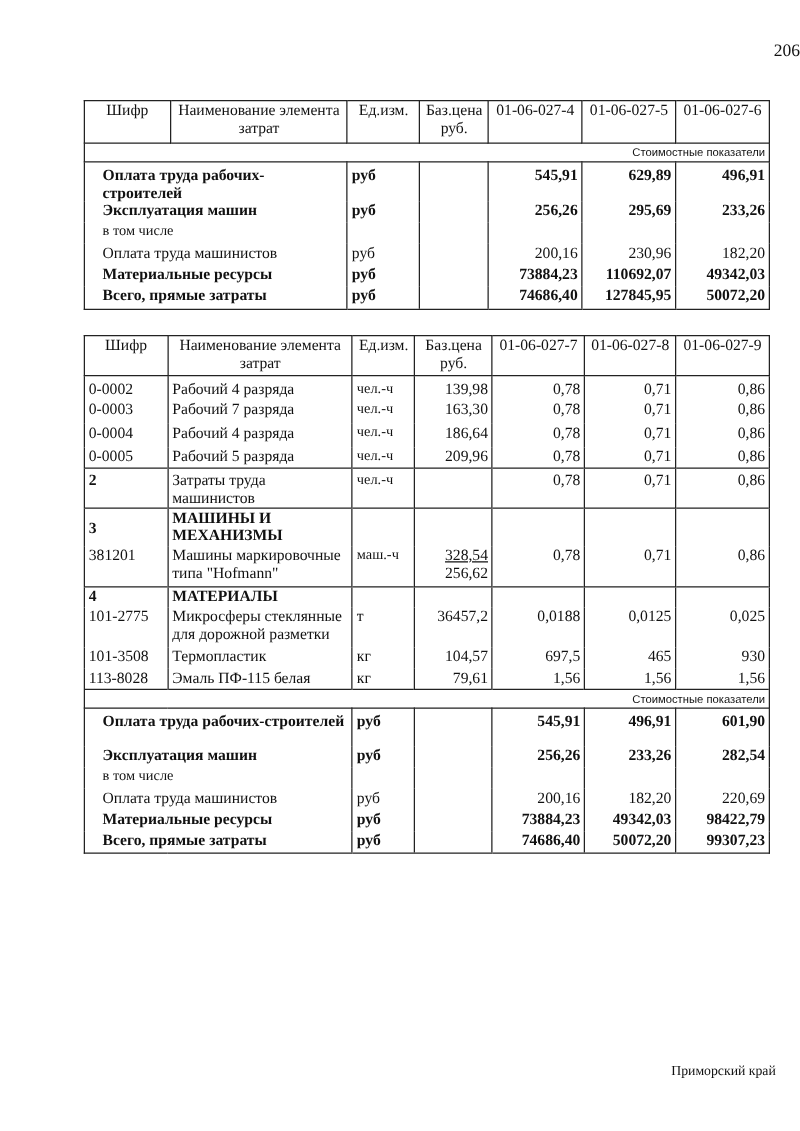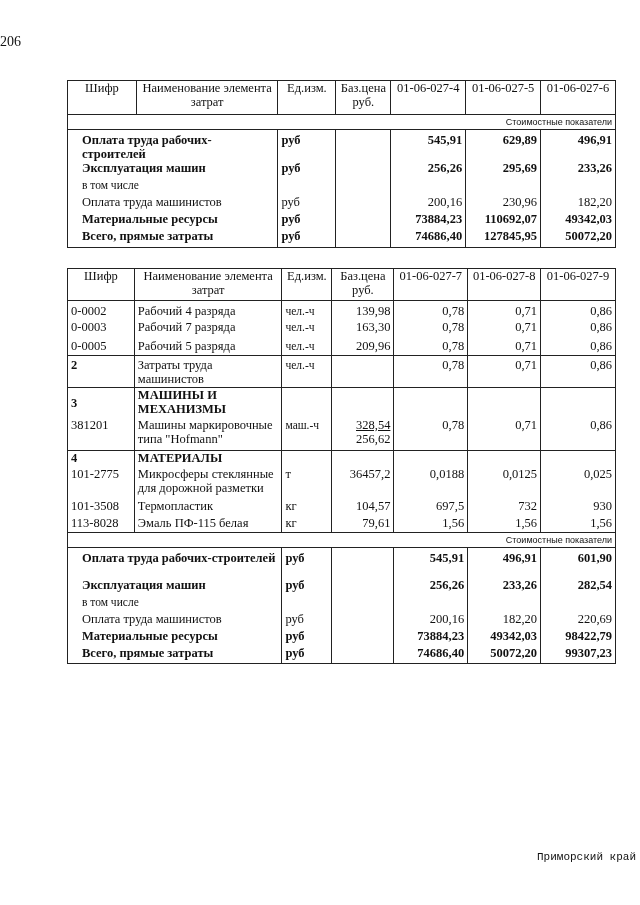--- a/index.html
+++ b/index.html
@@ -1,21 +1,21 @@
 <!DOCTYPE html>
 <html><head>
 <meta charset="utf-8">
 <style>
   html, body { margin: 0; padding: 0; }
   body {
     width: 640px; height: 905px; background: #ffffff; position: relative;
     font-family: "Liberation Serif", serif; color: #111; overflow: hidden;
   }
-  .page-num { position: absolute; top: 34px; left: 0; width: 640px; text-align: left; font-size: 14px; }
-  .footer { position: absolute; top: 851px; left: 537px; font-size: 11px; font-family: Liberation Mono, monospace; }
+  .page-num { position: absolute; top: 34px; left: 0; width: 640px; text-align: right; font-size: 14px; }
+  .footer { position: absolute; top: 851px; left: 537px; font-size: 11px; }
   table.t { position: absolute; left: 67px; width: 549px; border-collapse: collapse; font-size: 12.5px; }
   table.t td { padding: 0 3px; vertical-align: top; line-height: 14px; }
   .hdr td { border: 1px solid #222; text-align: center; vertical-align: middle; line-height: 14px; }
   .sub td { border: 1px solid #222; text-align: right; font-family: "Liberation Sans", sans-serif; font-size: 9px; height: 13px; line-height: 13px; padding-right: 5px; }
   .num { text-align: right; }
   .ctr { }
   .b { font-weight: bold; }
   .vl { border-left: 1px solid #222; }
   .vr { border-right: 1px solid #222; }
   .bt { border-top: 1px solid #222; }
@@ -134,20 +134,29 @@
   </tr>
   <tr style="height:19px">
     <td class="vl ctr">0-0003</td>
     <td class="vl">Рабочий 7 разряда</td>
     <td class="vl ctr" style="font-size:11.5px">чел.-ч</td>
     <td class="vl num">163,30</td>
     <td class="vl num">0,78</td>
     <td class="vl num">0,71</td>
     <td class="vl vr num">0,86</td>
   </tr>
+  <tr style="height:19px">
+    <td class="vl ctr">0-0004</td>
+    <td class="vl">Рабочий 4 разряда</td>
+    <td class="vl ctr" style="font-size:11.5px">чел.-ч</td>
+    <td class="vl num">186,64</td>
+    <td class="vl num">0,78</td>
+    <td class="vl num">0,71</td>
+    <td class="vl vr num">0,86</td>
+  </tr>
   <tr style="height:17px">
     <td class="vl ctr">0-0005</td>
     <td class="vl">Рабочий 5 разряда</td>
     <td class="vl ctr" style="font-size:11.5px">чел.-ч</td>
     <td class="vl num">209,96</td>
     <td class="vl num">0,78</td>
     <td class="vl num">0,71</td>
     <td class="vl vr num">0,86</td>
   </tr>
 
@@ -197,21 +206,21 @@
     <td class="vl num">0,0188</td>
     <td class="vl num">0,0125</td>
     <td class="vl vr num">0,025</td>
   </tr>
   <tr style="height:17px">
     <td class="vl ctr">101-3508</td>
     <td class="vl">Термопластик</td>
     <td class="vl ctr">кг</td>
     <td class="vl num">104,57</td>
     <td class="vl num">697,5</td>
-    <td class="vl num">732</td>
+    <td class="vl num">465</td>
     <td class="vl vr num">930</td>
   </tr>
   <tr style="height:17px">
     <td class="vl ctr">113-8028</td>
     <td class="vl">Эмаль ПФ-115 белая</td>
     <td class="vl ctr">кг</td>
     <td class="vl num">79,61</td>
     <td class="vl num">1,56</td>
     <td class="vl num">1,56</td>
     <td class="vl vr num">1,56</td>

